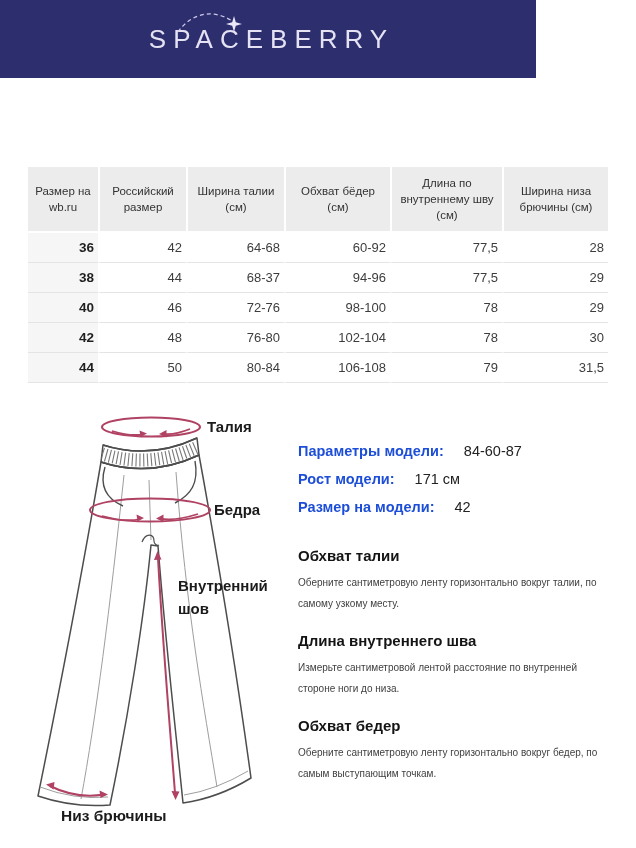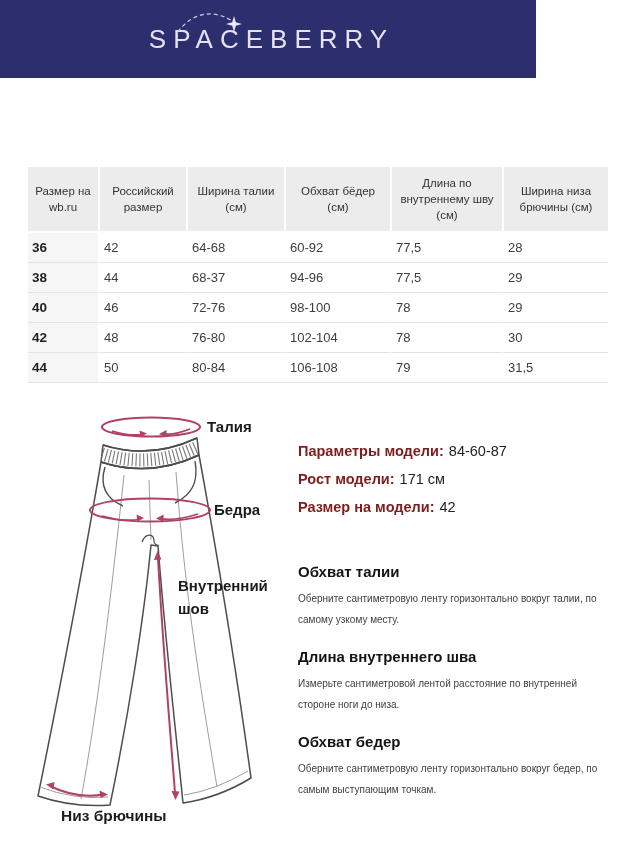--- a/index.html
+++ b/index.html
@@ -45,21 +45,21 @@
   }
   .size-table th{
     background:var(--head-bg);
     font-size:11.5px;font-weight:500;color:#333;
     line-height:1.4;text-align:center;vertical-align:middle;
     padding:8px 5px;border-left:2px solid #fff;border-bottom:2px solid #fff;
   }
   .size-table th:first-child{border-left:none}
   .size-table td{
     font-size:13px;color:var(--cell-text);
-    text-align:left;vertical-align:middle;
+    text-align:right;vertical-align:middle;
     padding:7px 4px;
     border-left:2px solid #fff;
     border-top:1px solid var(--line);
     background:#fff;
   }
   .size-table td:first-child{
     border-left:none;
     background:var(--firstcol-bg);
     font-weight:700;font-size:13.5px;color:#1f1f1f;
   }
@@ -75,23 +75,23 @@
   }
   .outline{fill:#fff;stroke:#4d4d4d;stroke-width:1.5;stroke-linejoin:round}
   .thinline{fill:none;stroke:#9e9e9e;stroke-width:1}
   .detail{fill:none;stroke:#4d4d4d;stroke-width:1.4}
   .accent-line{fill:none;stroke:var(--accent);stroke-width:2}
   .accent-fill{fill:var(--accent)}
 
   
   .info-col{position:absolute;left:298px;top:442px;width:318px}
   .model-info .mi-line{font-size:14.5px;line-height:18px;margin-bottom:10px;color:#222}
-  .model-info .lbl{font-weight:700;color:#7f1d1d;margin-right:5px}
+  .model-info .lbl{font-weight:700;color:#1d4ed8;margin-right:20px}
   .section{margin-top:17px}
-  .section.first{margin-top:46px}
+  .section.first{margin-top:30px}
   .section h3{font-size:15px;font-weight:700;color:#141414;line-height:19px;margin-bottom:7px}
   .section p{font-size:10px;color:#3f3f3f;line-height:21px}
 </style>
 </head>
 <body>
 
 <div class="brand-header">
   <span class="logo-wrap">
     <svg class="logo-star" width="74" height="34" viewBox="0 0 74 34">
       <path d="M 6,26 C 20,6 42,3 60,15" fill="none" stroke="#cfc9e8" stroke-width="1.2" stroke-dasharray="4 3"></path>

